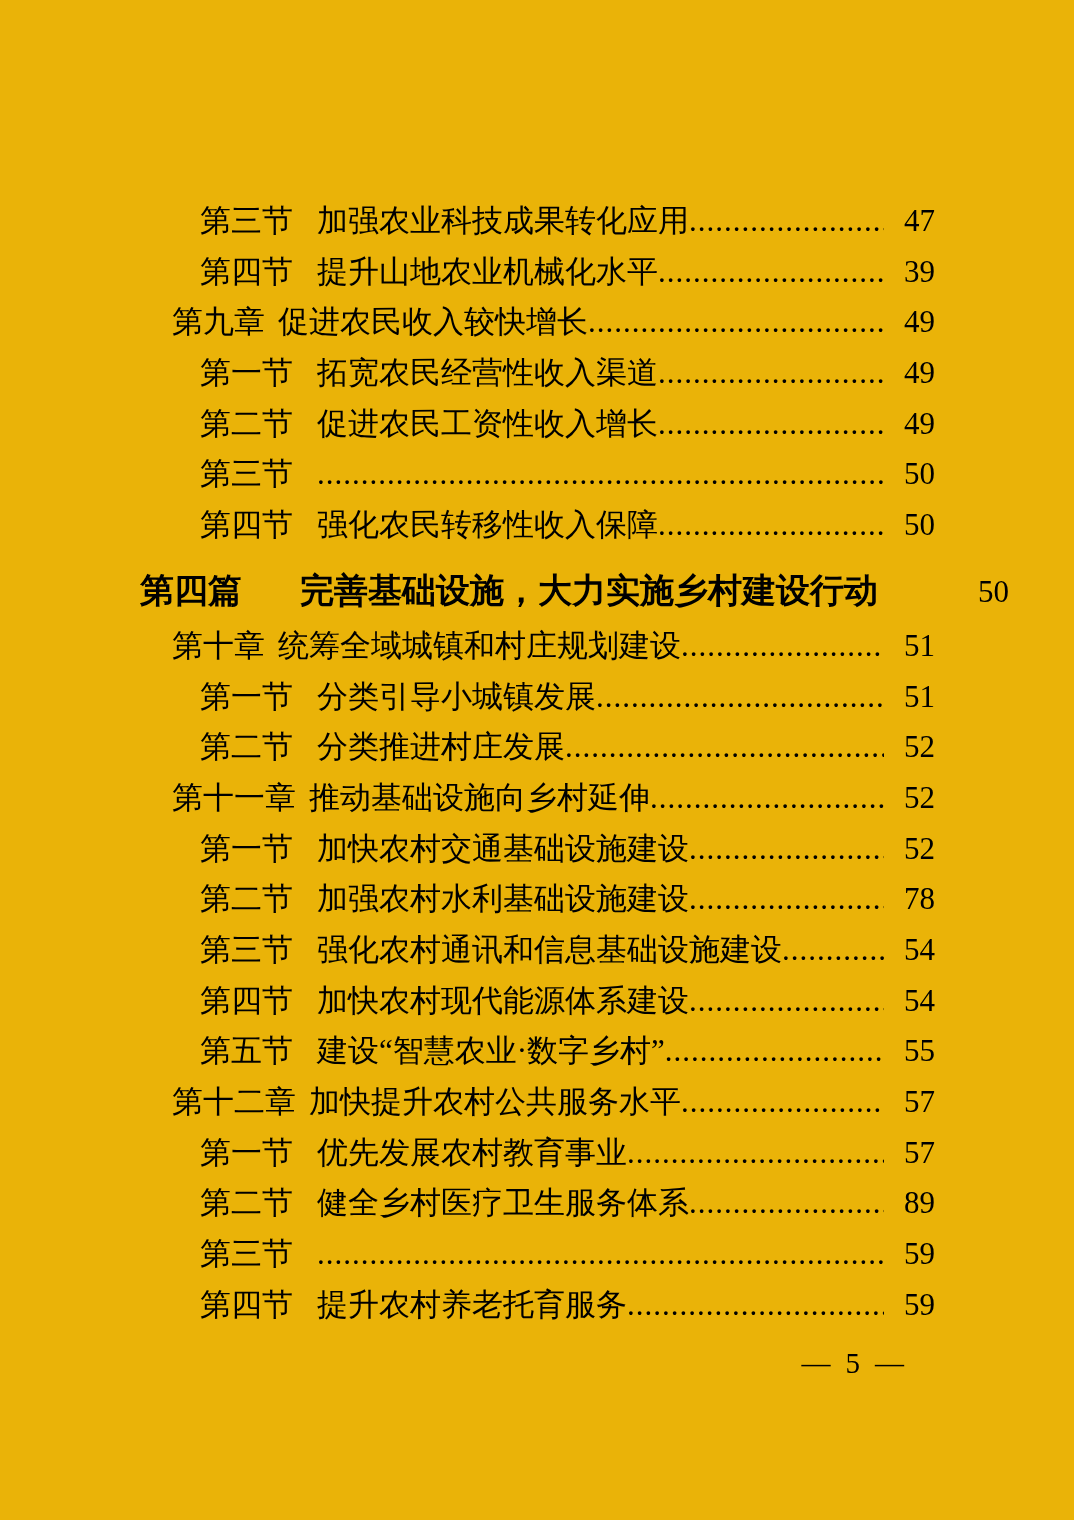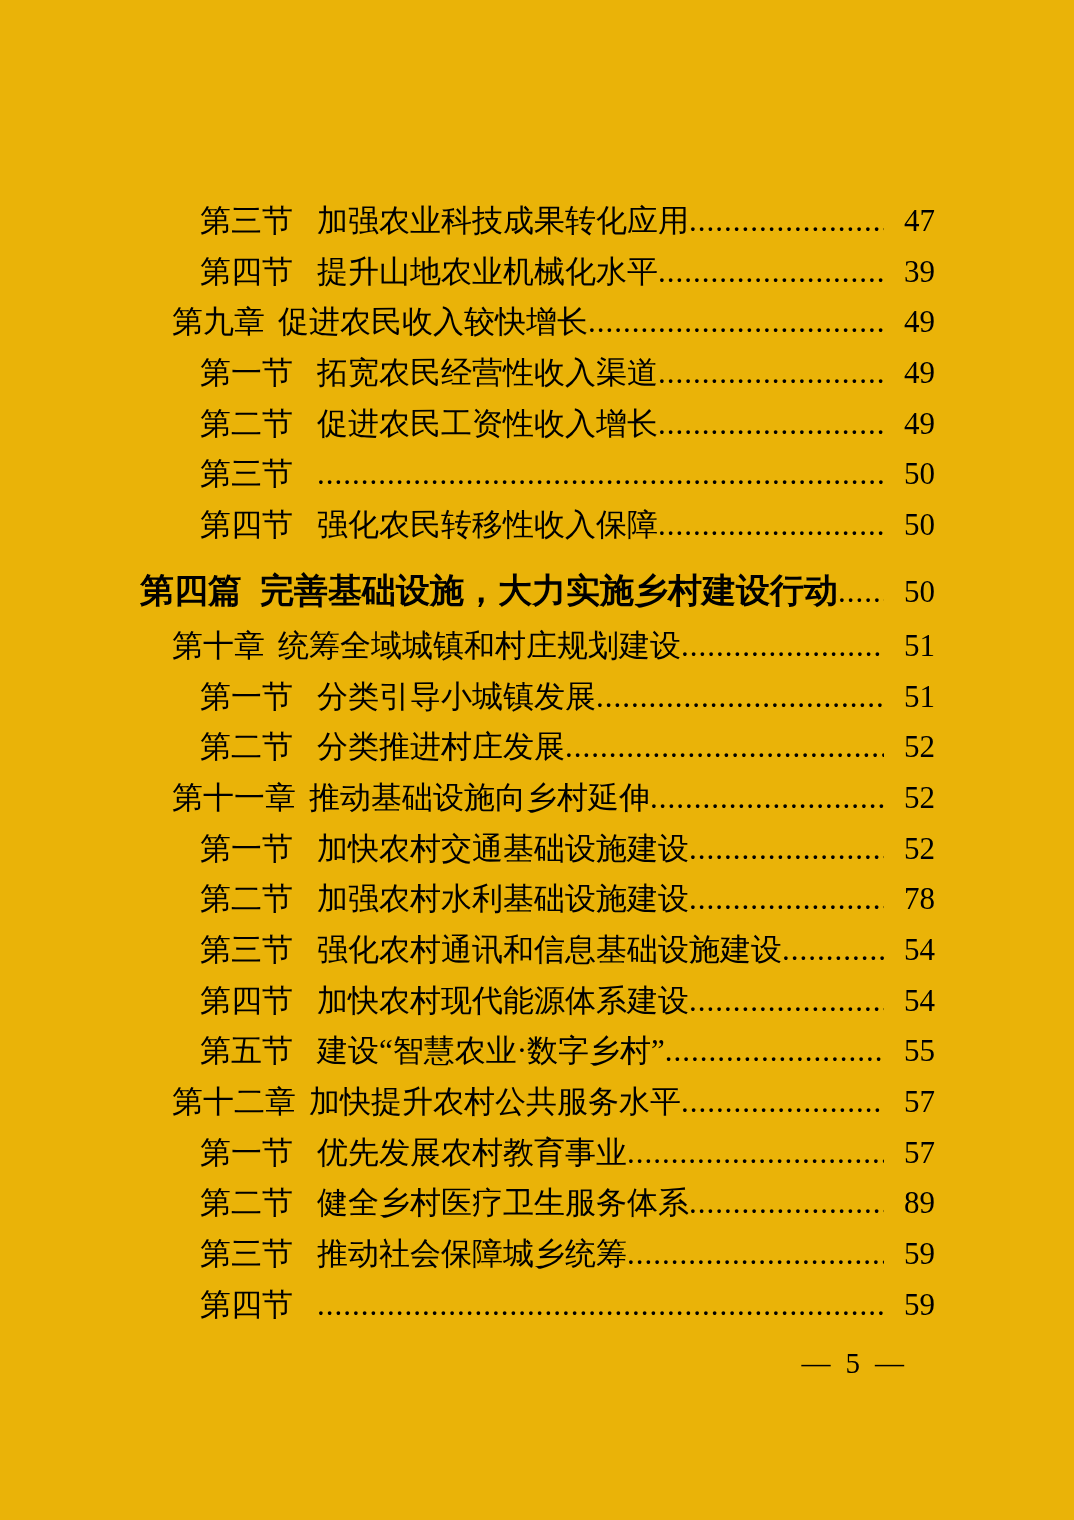--- a/index.html
+++ b/index.html
@@ -57,20 +57,21 @@
   .level-chapter { padding-left: 32px; }
   .level-chapter .toc-label { margin-right: 13px; }
   .level-part {
     padding-left: 0;
     font-family: "Liberation Sans", sans-serif;
     font-weight: 700;
     font-size: 34px;
     height: 62px;
     line-height: 62px;
     margin-top: 8px;
+    gap: 40px;
   }
   .level-part .toc-label { margin-right: 18px; }
   .level-part .toc-leader,
   .level-part .toc-page {
     font-family: "Liberation Serif", serif;
     font-weight: 400;
     font-size: 31px;
   }
   .footer {
     position: absolute;
@@ -205,26 +206,26 @@
       <span class="toc-page">57</span>
     </div>
       <div class="toc-row level-section">
       <span class="toc-label">第二节</span>
       <span class="toc-title">健全乡村医疗卫生服务体系</span>
       <span class="toc-leader" aria-hidden="true">........................................................................................................................</span>
       <span class="toc-page">89</span>
     </div>
       <div class="toc-row level-section">
       <span class="toc-label">第三节</span>
-      <span class="toc-title">推动社会保障城乡统筹</span>
       <span class="toc-leader" aria-hidden="true">........................................................................................................................</span>
       <span class="toc-page">59</span>
     </div>
       <div class="toc-row level-section">
       <span class="toc-label">第四节</span>
+      <span class="toc-title">提升农村养老托育服务</span>
       <span class="toc-leader" aria-hidden="true">........................................................................................................................</span>
       <span class="toc-page">59</span>
     </div>
     </main>
 
   <div class="footer">
     <span>—</span>
     <span>5</span>
     <span>—</span>
   </div>

